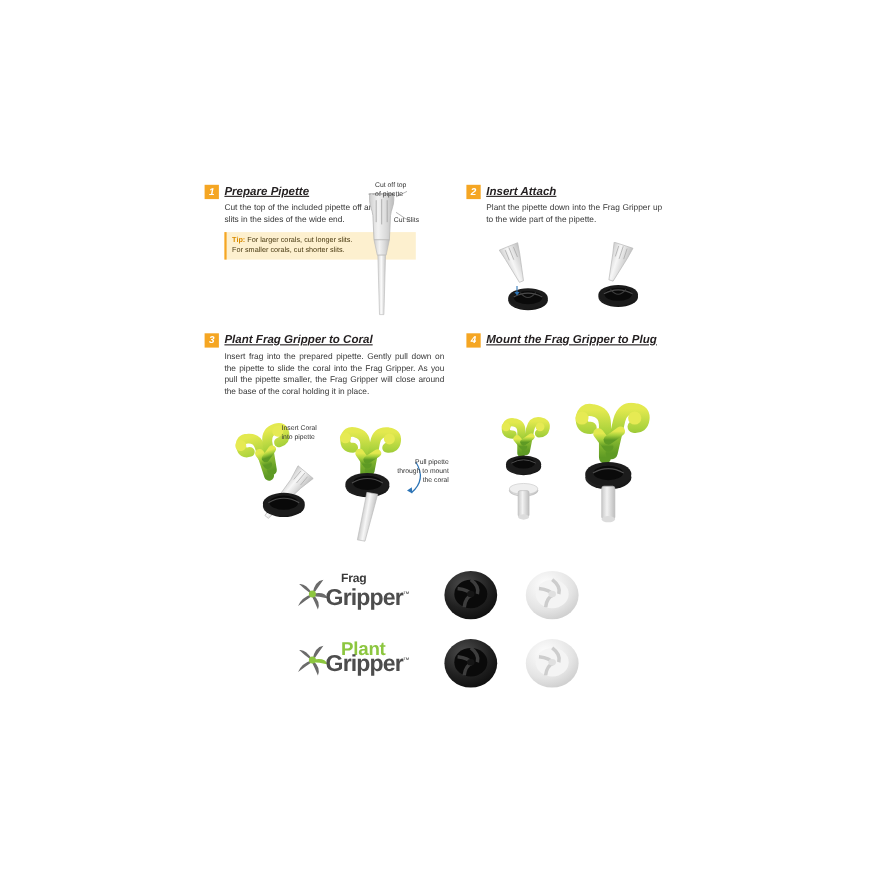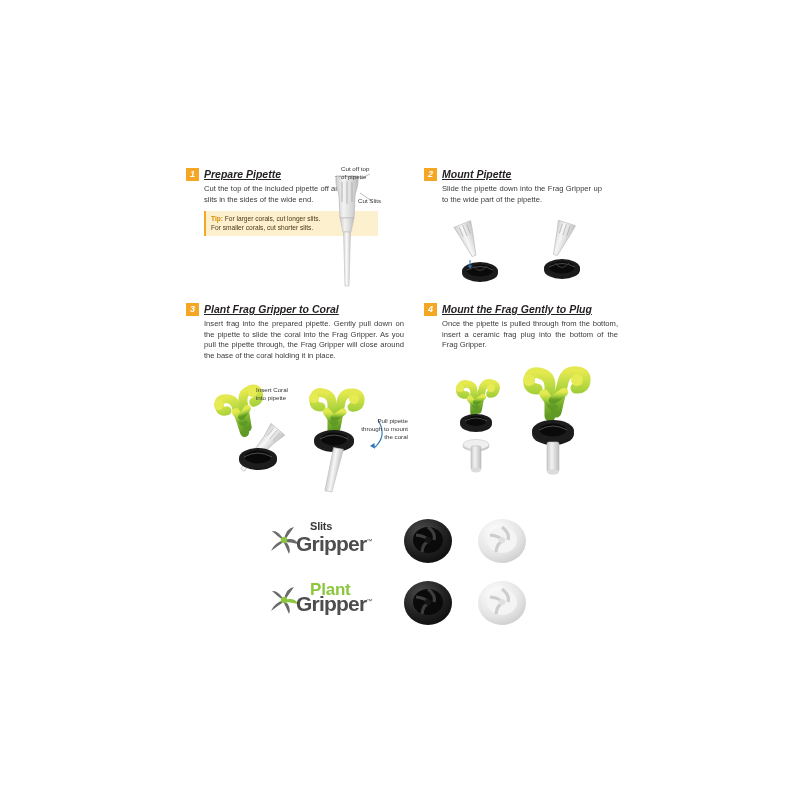--- a/index.html
+++ b/index.html
@@ -181,23 +181,23 @@
     <div>Cut off top</div>
     <div>of pipette</div>
   </div>
   <div class="callout right" style="left:358px; top:197px; width:50px;">
     <div>Cut Slits</div>
   </div>
 
   <div class="step" style="left:424px; top:168px; width:190px;">
     <div class="step-head">
       <div class="step-num">2</div>
-      <div class="step-title">Mount Pipette</div>
-    </div>
-    <div class="step-body" style="width:160px;">Slide the pipette down into the Frag Gripper up to the wide part of the pipette.</div>
+      <div class="step-title">Insert Attach</div>
+    </div>
+    <div class="step-body" style="width:160px;">Plant the pipette down into the Frag Gripper up to the wide part of the pipette.</div>
   </div>
 
   <div class="art" style="left:438px; top:220px; width:160px; height:70px;">
     <svg width="160" height="70" viewBox="0 0 160 70">
       <defs>
         <radialGradient id="blkG" cx="0.4" cy="0.3" r="0.8">
           <stop offset="0%" stop-color="#5a5a5a"></stop>
           <stop offset="60%" stop-color="#252525"></stop>
           <stop offset="100%" stop-color="#0d0d0d"></stop>
         </radialGradient>
@@ -240,21 +240,21 @@
         <path d="M37 43 q7 9 14 0" stroke="#3d3d3d" stroke-width="1" fill="none"></path>
       </g>
     </svg>
   </div>
 
   <div class="step" style="left:186px; top:303px; width:220px;">
     <div class="step-head">
       <div class="step-num">3</div>
       <div class="step-title">Plant Frag Gripper to Coral</div>
     </div>
-    <div class="step-body" style="width:200px;">Insert frag into the prepared pipette. Gently pull down on the pipette to slide the coral into the Frag Gripper. As you pull the pipette through, the Frag Gripper will close around the base of the coral holding it in place.</div>
+    <div class="step-body" style="width:200px;">Insert frag into the prepared pipette. Gently pull down on the pipette to slide the coral into the Frag Gripper. As you pull the pipette smaller, the Frag Gripper will close around the base of the coral holding it in place.</div>
   </div>
 
   <div class="art" style="left:196px; top:368px; width:210px; height:130px;">
     <svg width="210" height="130" viewBox="0 0 210 130">
       <defs>
         <linearGradient id="coralG" x1="0" y1="0" x2="0" y2="1">
           <stop offset="0%" stop-color="#e3e94f"></stop>
           <stop offset="45%" stop-color="#a9d23c"></stop>
           <stop offset="100%" stop-color="#5e9a24"></stop>
         </linearGradient>
@@ -323,23 +323,22 @@
   </div>
   <div class="callout cright" style="left:352px; top:417px; width:56px;">
     <div>Pull pipette</div>
     <div>through to mount</div>
     <div>the coral</div>
   </div>
 
   <div class="step" style="left:424px; top:303px; width:200px;">
     <div class="step-head">
       <div class="step-num">4</div>
-      <div class="step-title">Mount the Frag Gently to Plug</div>
-    </div>
-    <div class="step-body" style="width:176px;">Once the pipette is pulled through from the bottom, insert a ceramic frag plug into the bottom of the Frag Gripper.</div>
+      <div class="step-title">Mount the Frag Gripper to Plug</div>
+    </div>
   </div>
 
   <div class="art" style="left:444px; top:366px; width:160px; height:130px;">
     <svg width="160" height="130" viewBox="0 0 160 130">
       <defs>
         <linearGradient id="coralG4" x1="0" y1="0" x2="0" y2="1">
           <stop offset="0%" stop-color="#e3e94f"></stop>
           <stop offset="45%" stop-color="#a9d23c"></stop>
           <stop offset="100%" stop-color="#5e9a24"></stop>
         </linearGradient>
@@ -397,21 +396,21 @@
     <div style="position:relative; width:130px; height:44px;">
 
       <svg style="position:absolute; left:0; top:4px;" width="36" height="36" viewBox="0 0 36 36">
         <path d="M18 18 q-6 -10 -12 -9 q5 5 11 9" fill="#6b6b6b"></path>
         <path d="M18 18 q2 -12 10 -13 q-5 7 -9 13" fill="#6b6b6b"></path>
         <path d="M18 18 q11 -3 14 4 q-8 -2 -14 -2" fill="#6b6b6b"></path>
         <path d="M18 18 q8 7 5 14 q-3 -7 -6 -13" fill="#6b6b6b"></path>
         <path d="M18 18 q-10 3 -13 11 q8 -6 14 -10" fill="#6b6b6b"></path>
         <circle cx="18" cy="18" r="3.2" fill="#8cc63f"></circle>
       </svg>
-      <div style="position:absolute; left:44px; top:2px;" class="logo-word logo-sub-frag">Slits</div>
+      <div style="position:absolute; left:44px; top:2px;" class="logo-word logo-sub-frag">Frag</div>
       <div style="position:absolute; left:30px; top:14px;" class="logo-word logo-main"><span>Gripper</span><span class="tm">™</span></div>
     </div>
   </div>
 
   <div class="logo-block" style="left:266px; top:578px;">
     <div style="position:relative; width:130px; height:44px;">
       <svg style="position:absolute; left:0; top:4px;" width="36" height="36" viewBox="0 0 36 36">
         <path d="M18 18 q-6 -10 -12 -9 q5 5 11 9" fill="#6b6b6b"></path>
         <path d="M18 18 q2 -12 10 -13 q-5 7 -9 13" fill="#6b6b6b"></path>
         <path d="M18 18 q11 -3 14 4 q-8 -2 -14 -2" fill="#8cc63f"></path>

